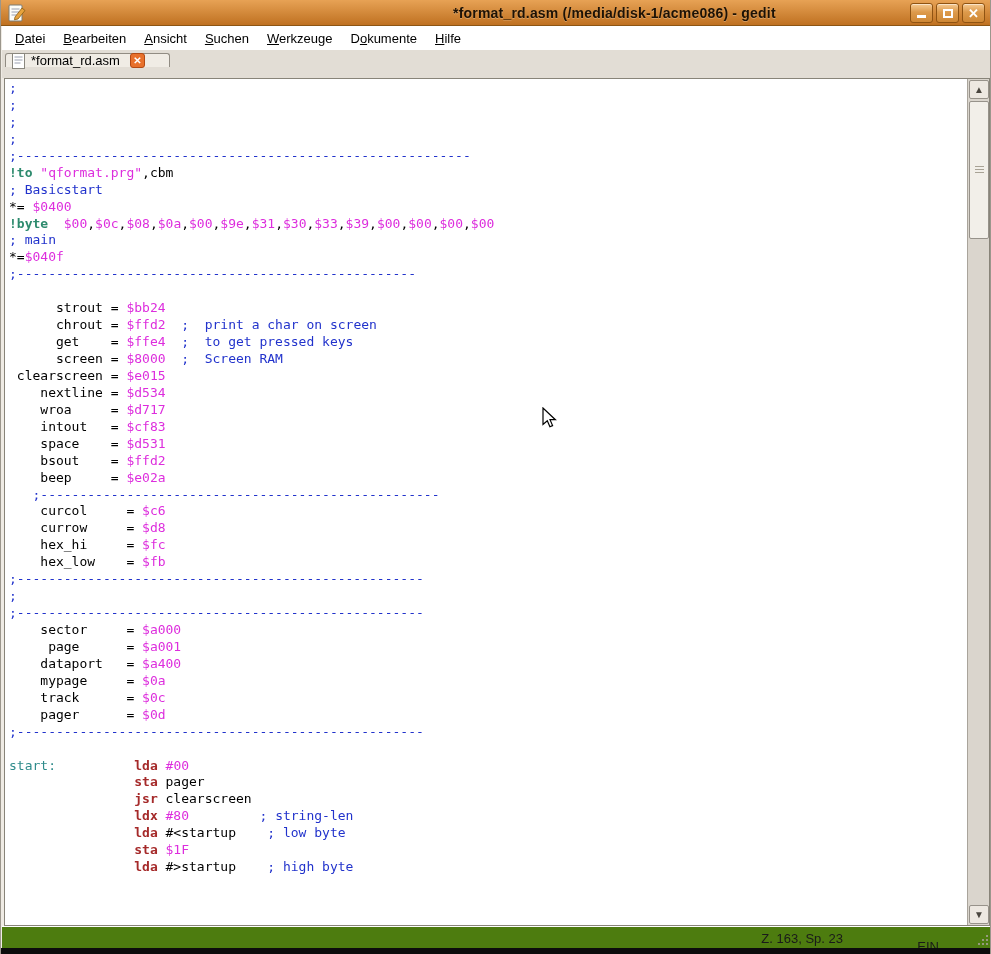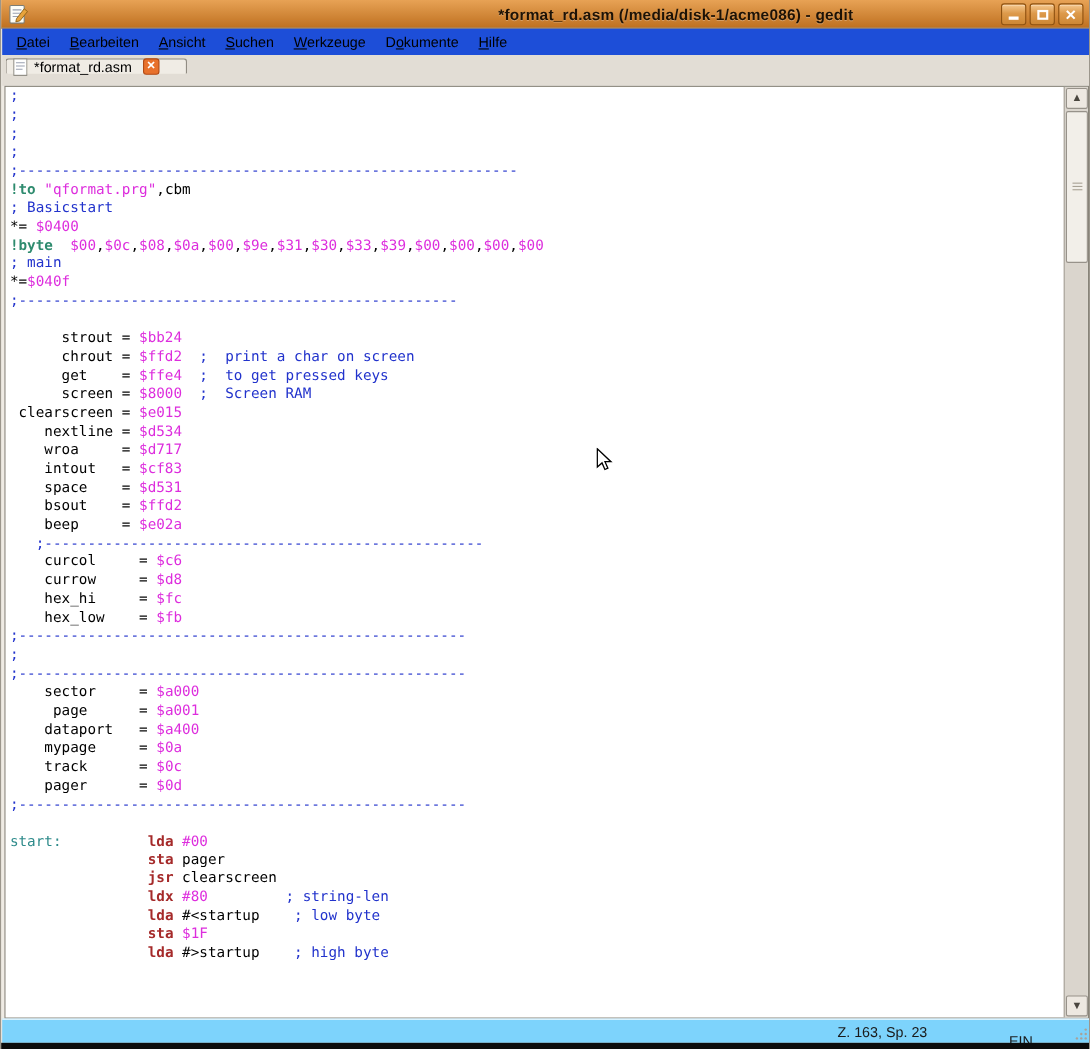--- a/index.html
+++ b/index.html
@@ -32,21 +32,21 @@
   }
   .win-btn .g-min { position:absolute; left:6px; bottom:4px; width:9px; height:3px; background:#fff; }
   .win-btn .g-max { position:absolute; left:6px; top:5px; width:10px; height:9px; border:2px solid #fff; }
   .win-btn .g-close {
     position:absolute; left:0; top:1px; width:100%; text-align:center;
     font-size:13px; font-weight:bold; line-height:18px; color:#fff;
   }
   
   .menubar {
     position:absolute; left:1px; top:26px; width:989px; height:24px;
-    background:#1d4ed8; display:flex; align-items:center; padding-left:4px;
+    background:#ffffff; display:flex; align-items:center; padding-left:4px;
   }
   .menu-item { padding:2px 9px; font-size:13px; color:#000; }
   .menu-item .mn { text-decoration:underline; }
   
   .tabstrip {
     position:absolute; left:1px; top:50px; width:989px; height:28px;
     background:#E2DDD5;
   }
   .tab {
     position:absolute; left:3px; top:3px; width:165px; height:14px;
@@ -93,21 +93,21 @@
   .sb-down { bottom:1px; }
   .sb-thumb {
     position:absolute; left:1px; top:22px; width:20px; height:138px;
     background:#F2EFE9; border:1px solid #97928A; border-radius:2px;
   }
   .sb-grip { position:absolute; left:5px; top:50%; margin-top:-4px; width:9px; }
   .sb-grip div { height:1px; background:#A8A295; margin-bottom:2px; }
   
   .statusbar {
     position:absolute; left:1px; top:926px; width:989px; height:22px;
-    background:#7dd3fc; border-top:1px solid #FFF;
+    background:#4d7c0f; border-top:1px solid #FFF;
     font-size:13px; color:#1a1a1a;
   }
   .sb-pos { position:absolute; right:148px; top:4px; }
   .sb-mode { position:absolute; right:52px; top:12px;text-align:right; }
   .resize-grip { position:absolute; right:2px; bottom:2px; width:14px; height:14px; }
   .bottom-strip { position:absolute; left:0; top:948px; width:991px; height:6px; background:#0c0c0c; }
   
   .cursor { position:absolute; left:541px; top:407px; width:17px; height:23px; }
 </style>
 </head>

